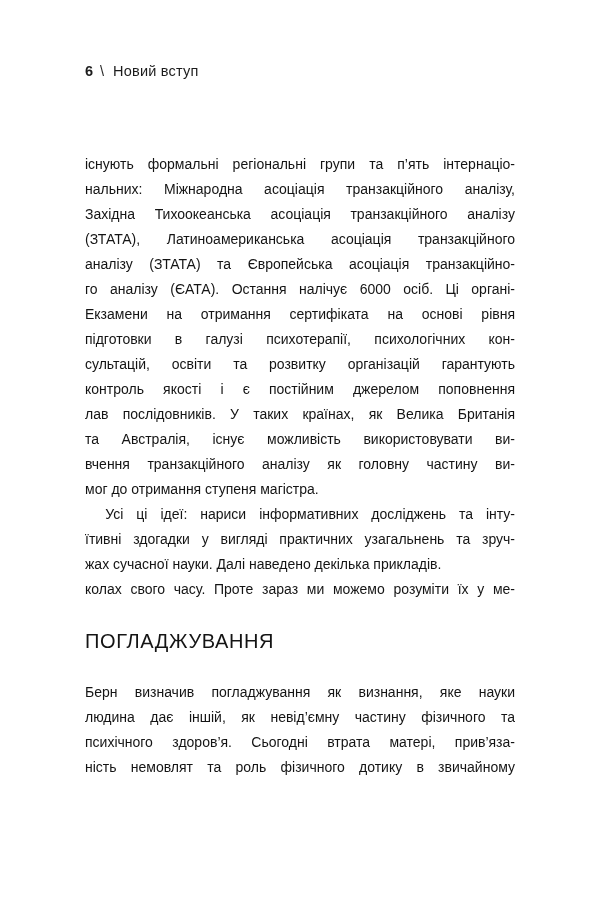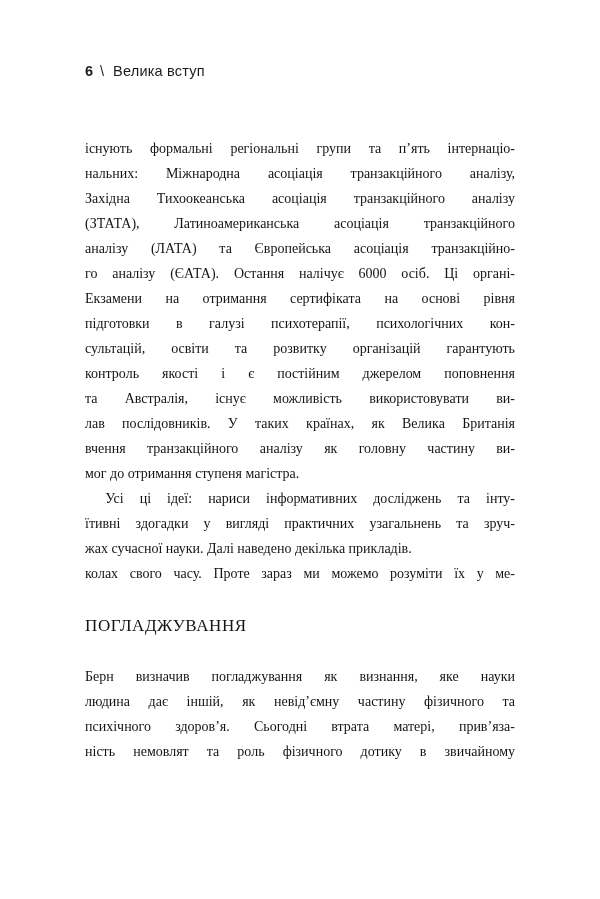--- a/index.html
+++ b/index.html
@@ -32,77 +32,76 @@
   .running-header .separator {
     margin-right: 9px;
     color: #2a2a2a;
     font-weight: 400;
   }
   .running-header .running-title {
     font-weight: 400;
     letter-spacing: 0.2px;
   }
   .body-text {
-    margin-top: 56px;
+    margin-top: 72px;
     width: 430px;
     font-size: 14px;
     line-height: 25px;
     color: #141414;
-    font-family: Liberation Serif, serif;
   }
   .paragraph {
     margin: 0;
   }
   .line {
     text-align: justify;
     text-align-last: justify;
     white-space: normal;
     overflow: hidden;
     height: 25px;
   }
   .line-last {
     text-align-last: left;
   }
   .indent-first .line:first-child {
     text-indent: 1.45em;
   }
   .section-heading {
     margin: 27px 0 26px 0;
-    font-size: 17px;
+    font-size: 20px;
     font-weight: 400;
     letter-spacing: 0.6px;
     color: #141414;
   }
 </style>
 </head>
 <body>
 
 <div class="page">
 
   <div class="running-header">
     <span class="page-number">6</span>
     <span class="separator">\</span>
-    <span class="running-title">Велика вступ</span>
+    <span class="running-title">Новий вступ</span>
   </div>
 
   <div class="body-text">
 
     <div class="paragraph">
         <div class="line">існують формальні регіональні групи та п’ять інтернаціо-</div>
         <div class="line">нальних: Міжнародна асоціація транзакційного аналізу,</div>
         <div class="line">Західна Тихоокеанська асоціація транзакційного аналізу</div>
         <div class="line">(ЗТАТА), Латиноамериканська асоціація транзакційного</div>
-        <div class="line">аналізу (ЛАТА) та Європейська асоціація транзакційно-</div>
+        <div class="line">аналізу (ЗТАТА) та Європейська асоціація транзакційно-</div>
         <div class="line">го аналізу (ЄАТА). Остання налічує 6000 осіб. Ці органі-</div>
         <div class="line">Екзамени на отримання сертифіката на основі рівня</div>
         <div class="line">підготовки в галузі психотерапії, психологічних кон-</div>
         <div class="line">сультацій, освіти та розвитку організацій гарантують</div>
         <div class="line">контроль якості і є постійним джерелом поповнення</div>
+        <div class="line">лав послідовників. У таких країнах, як Велика Британія</div>
         <div class="line">та Австралія, існує можливість використовувати ви-</div>
-        <div class="line">лав послідовників. У таких країнах, як Велика Британія</div>
         <div class="line">вчення транзакційного аналізу як головну частину ви-</div>
         <div class="line line-last">мог до отримання ступеня магістра.</div>
       </div>
 
     <div class="paragraph indent-first">
         <div class="line">Усі ці ідеї: нариси інформативних досліджень та інту-</div>
         <div class="line">їтивні здогадки у вигляді практичних узагальнень та зруч-</div>
         <div class="line line-last">жах сучасної науки. Далі наведено декілька прикладів.</div>
         <div class="line">колах свого часу. Проте зараз ми можемо розуміти їх у ме-</div>
       </div>

